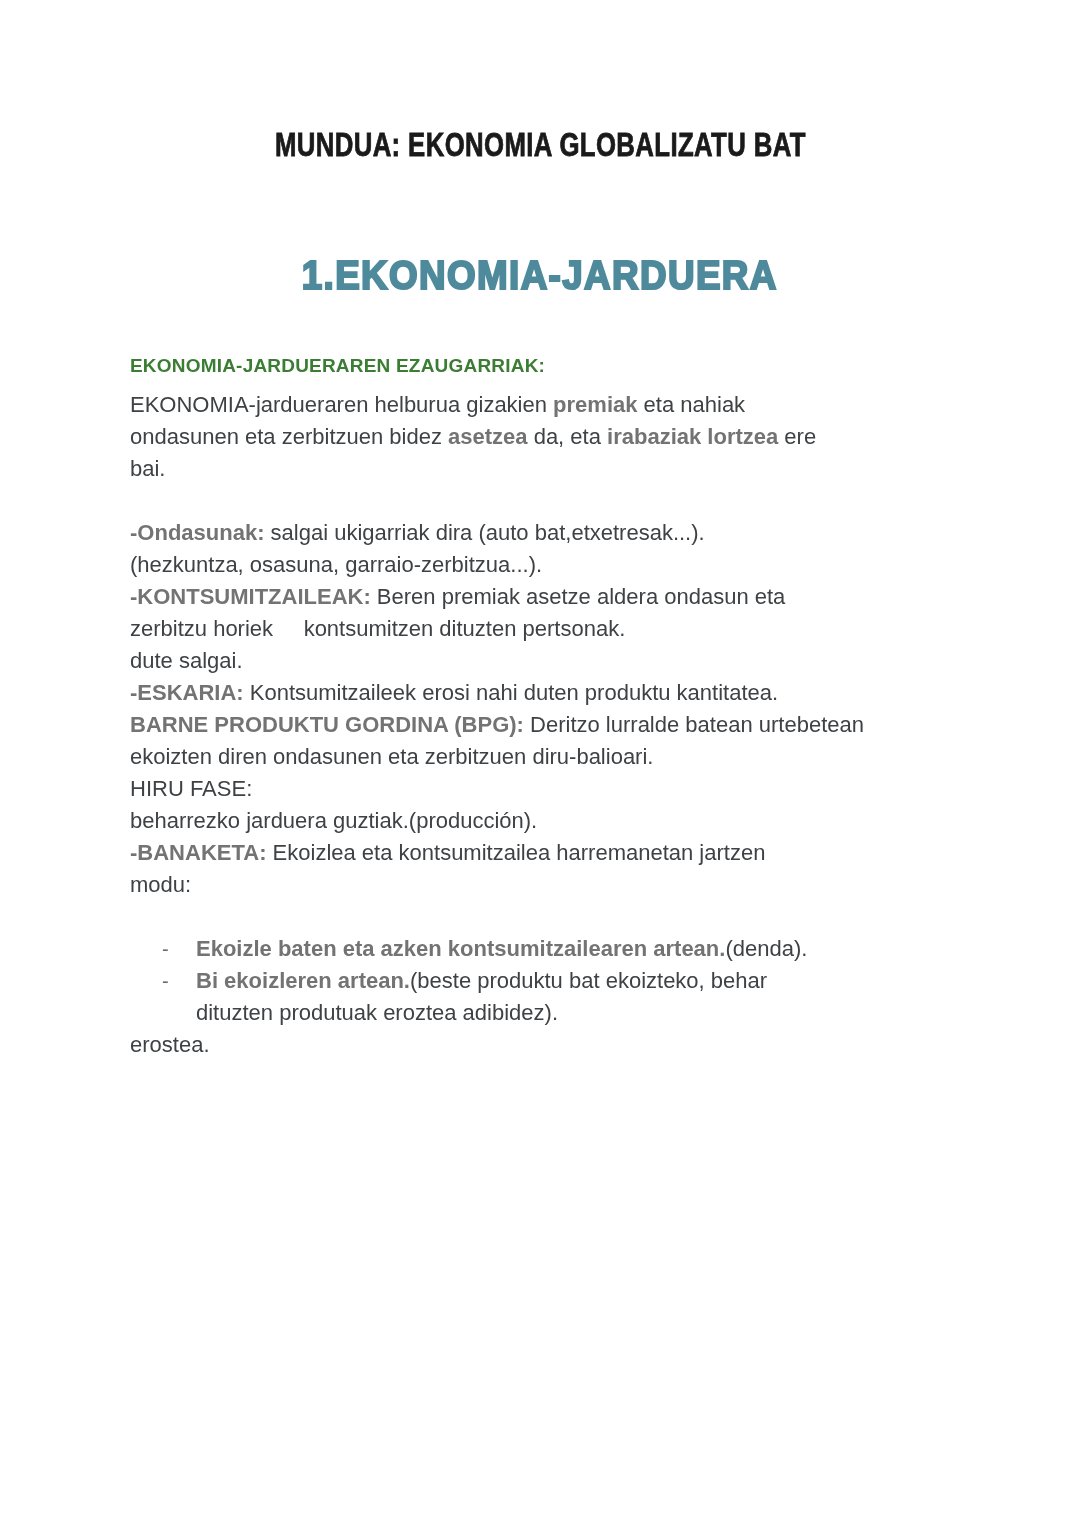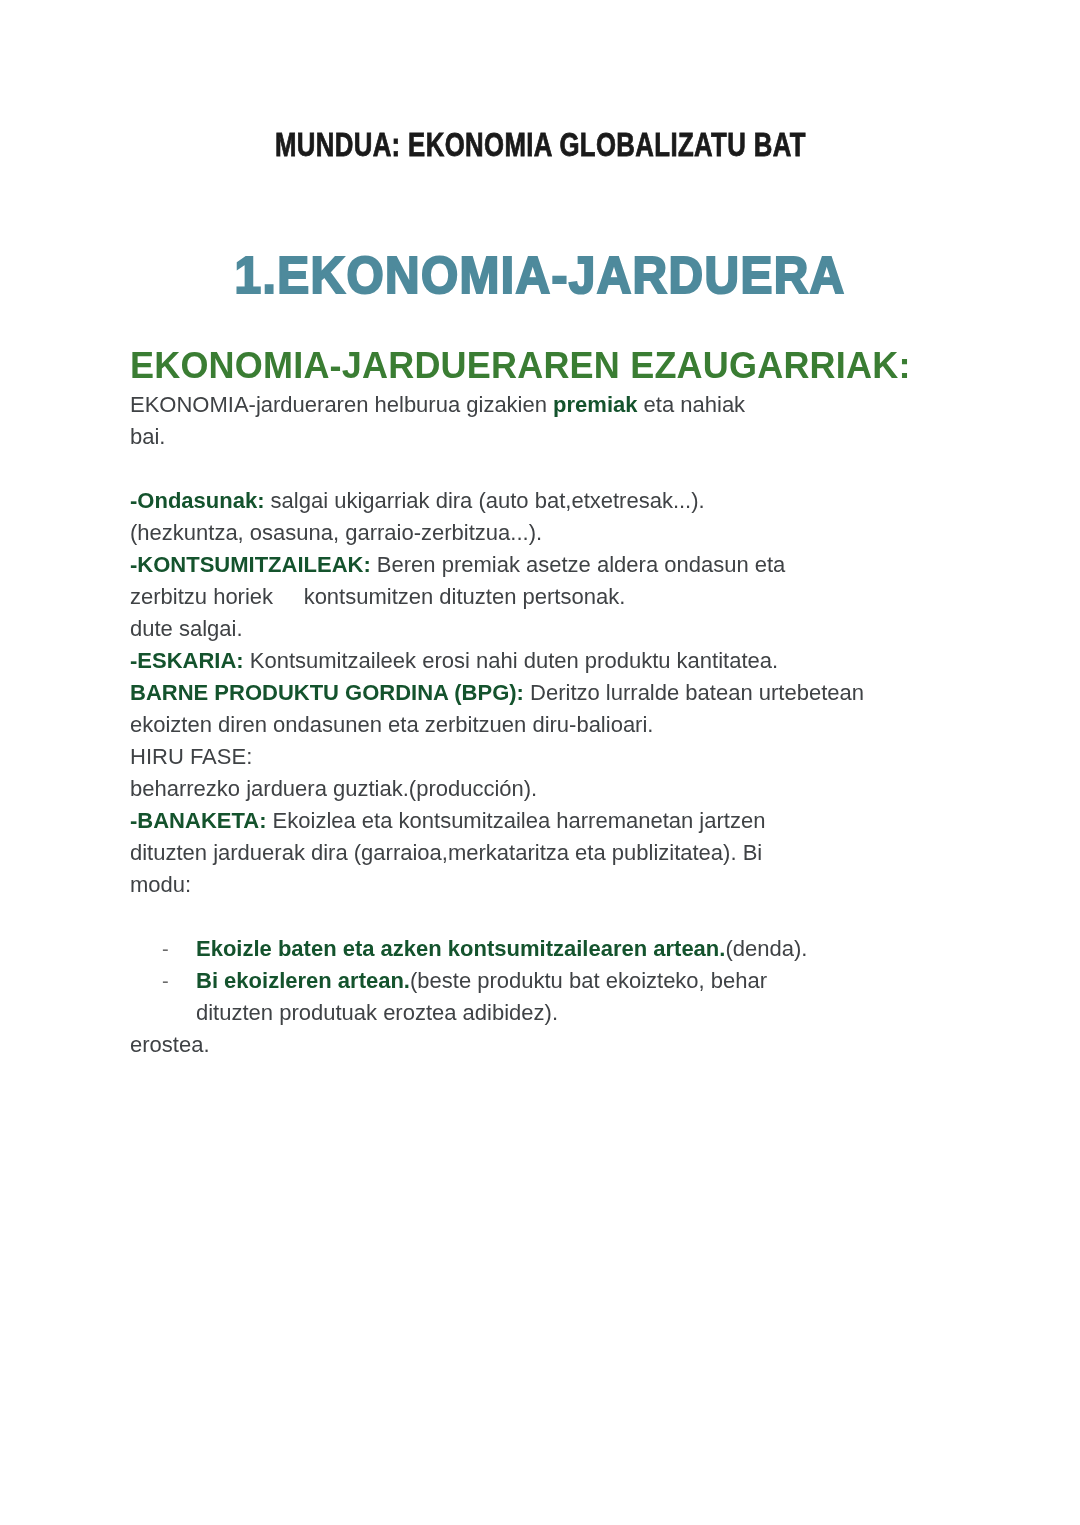--- a/index.html
+++ b/index.html
@@ -34,47 +34,47 @@
   .doc-title .condensed {
     display: inline-block;
     transform: scaleX(0.78);
     transform-origin: center;
     -webkit-text-stroke: 0.8px var(--title-black);
     letter-spacing: 0.5px;
   }
   .chapter-title {
     margin: 88px 0 0 0;
     text-align: center;
-    font-size: 52px;
+    font-size: 40px;
     line-height: 44px;
     font-weight: 700;
     color: var(--chapter-teal);
     white-space: nowrap;
   }
   .chapter-title .chunky {
     display: inline-block;
     transform: scaleX(0.92);
     transform-origin: center;
     -webkit-text-stroke: 2.2px var(--chapter-teal);
     letter-spacing: 1.5px;
   }
   .section-heading {
     margin: 0;
-    font-size: 36px;
+    font-size: 19px;
     line-height: 34px;
     font-weight: 700;
     color: var(--heading-green);
     letter-spacing: 0.2px;
     white-space: nowrap;
   }
   .section-ezaugarriak .section-heading { margin-top: 52px; margin-bottom: 6px; }
   .section-faseak .section-heading { margin-top: 38px; margin-bottom: 4px; }
   .lines { font-size: 22px; line-height: 32px; }
   .line { white-space: pre; min-height: 32px; }
-  .line b { font-weight: 700; color: #14532d; }
+  .line b { font-weight: 700; color: #737373; }
   .line.blank { height: 32px; }
   .line.bullet { position: relative; padding-left: 66px; }
   .line.bullet .marker {
     position: absolute;
     left: 32px;
     top: 0;
     color: var(--marker-gray);
     font-size: 20px;
   }
   .line.bullet-cont { padding-left: 66px; }
@@ -85,39 +85,39 @@
 <div class="page">
 
   <h1 class="doc-title"><span class="condensed">MUNDUA: EKONOMIA GLOBALIZATU BAT</span></h1>
 
   <h2 class="chapter-title"><span class="chunky">1.EKONOMIA-JARDUERA</span></h2>
 
   <section class="section-ezaugarriak">
     <h3 class="section-heading">EKONOMIA-JARDUERAREN EZAUGARRIAK:</h3>
     <div class="lines">
         <div class="line"><span>EKONOMIA-jardueraren helburua gizakien </span><b>premiak</b><span> eta nahiak</span></div>
+        <div class="line"><span>ondasunen eta zerbitzuen bidez </span><b>asetzea</b><span> da, eta </span><b>irabaziak lortzea</b><span> ere</span></div>
         <div class="line"><span>bai.</span></div>
         <div class="line blank"></div>
         <div class="line"><b>-Ondasunak:</b><span> salgai ukigarriak dira (auto bat,etxetresak...).</span></div>
         <div class="line"><span>(hezkuntza, osasuna, garraio-zerbitzua...).</span></div>
         <div class="line"><b>-KONTSUMITZAILEAK:</b><span> Beren premiak asetze aldera ondasun eta</span></div>
         <div class="line"><span>zerbitzu horiek     kontsumitzen dituzten pertsonak.</span></div>
         <div class="line"><span>dute salgai.</span></div>
         <div class="line"><b>-ESKARIA:</b><span> Kontsumitzaileek erosi nahi duten produktu kantitatea.</span></div>
         <div class="line"><b>BARNE PRODUKTU GORDINA (BPG):</b><span> Deritzo lurralde batean urtebetean</span></div>
         <div class="line"><span>ekoizten diren ondasunen eta zerbitzuen diru-balioari.</span></div>
       </div>
   </section>
 
   <section class="section-faseak">
     <div class="lines">
         <div class="line"><span>HIRU FASE:</span></div>
         <div class="line"><span>beharrezko jarduera guztiak.(producción).</span></div>
         <div class="line"><b>-BANAKETA:</b><span> Ekoizlea eta kontsumitzailea harremanetan jartzen</span></div>
-        <div class="line"><span>dituzten jarduerak dira (garraioa,merkataritza eta publizitatea). Bi</span></div>
         <div class="line"><span>modu:</span></div>
         <div class="line blank"></div>
         <div class="line bullet"><span class="marker">-</span><b>Ekoizle baten eta azken kontsumitzailearen artean.</b><span>(denda).</span></div>
         <div class="line bullet"><span class="marker">-</span><b>Bi ekoizleren artean.</b><span>(beste produktu bat ekoizteko, behar</span></div>
         <div class="line bullet-cont"><span>dituzten produtuak eroztea adibidez).</span></div>
         <div class="line"><span>erostea.</span></div>
       </div>
   </section>
 
 </div>

